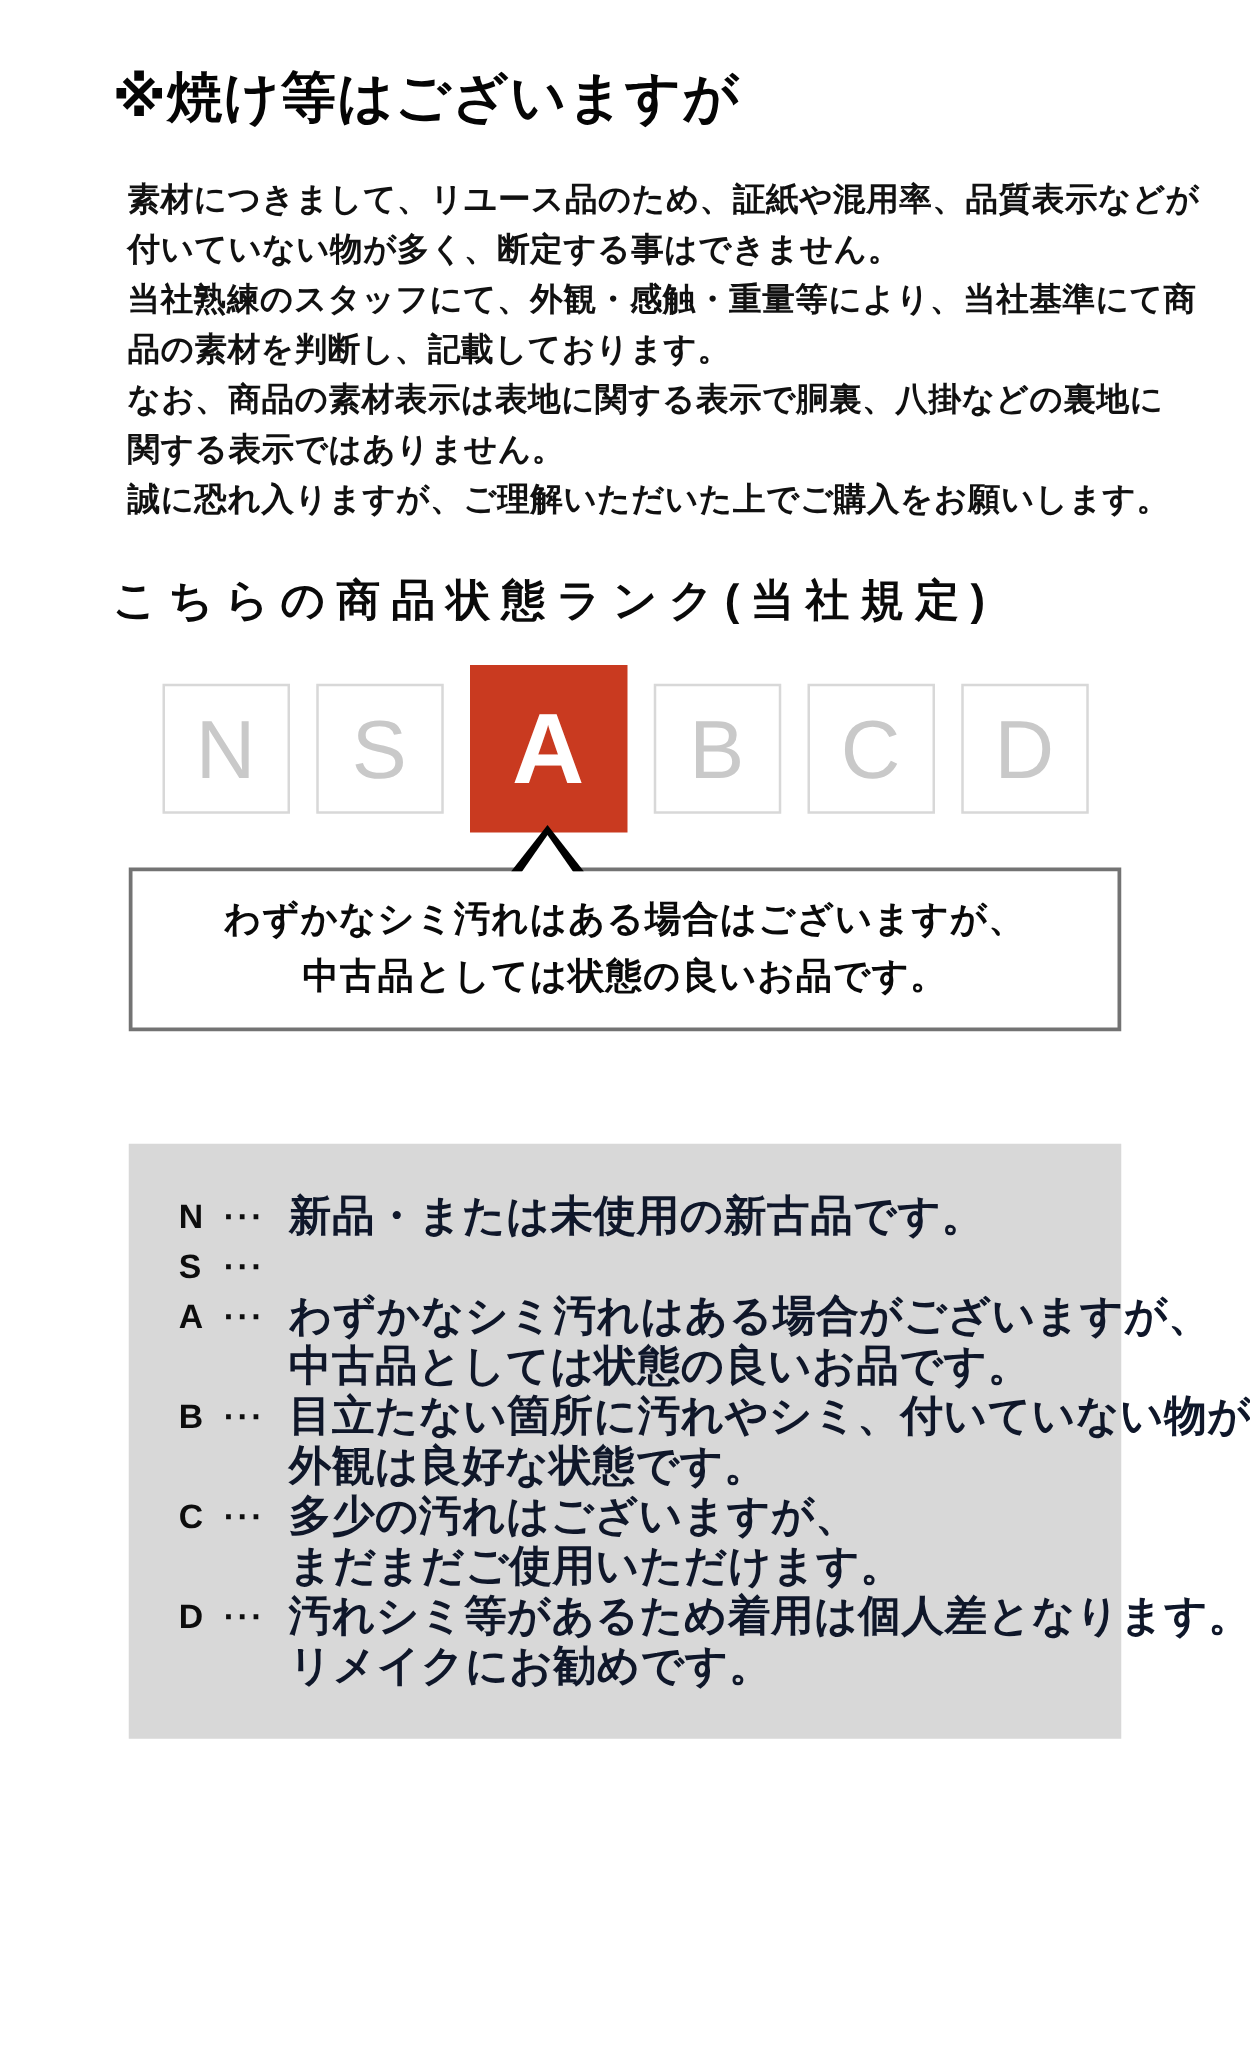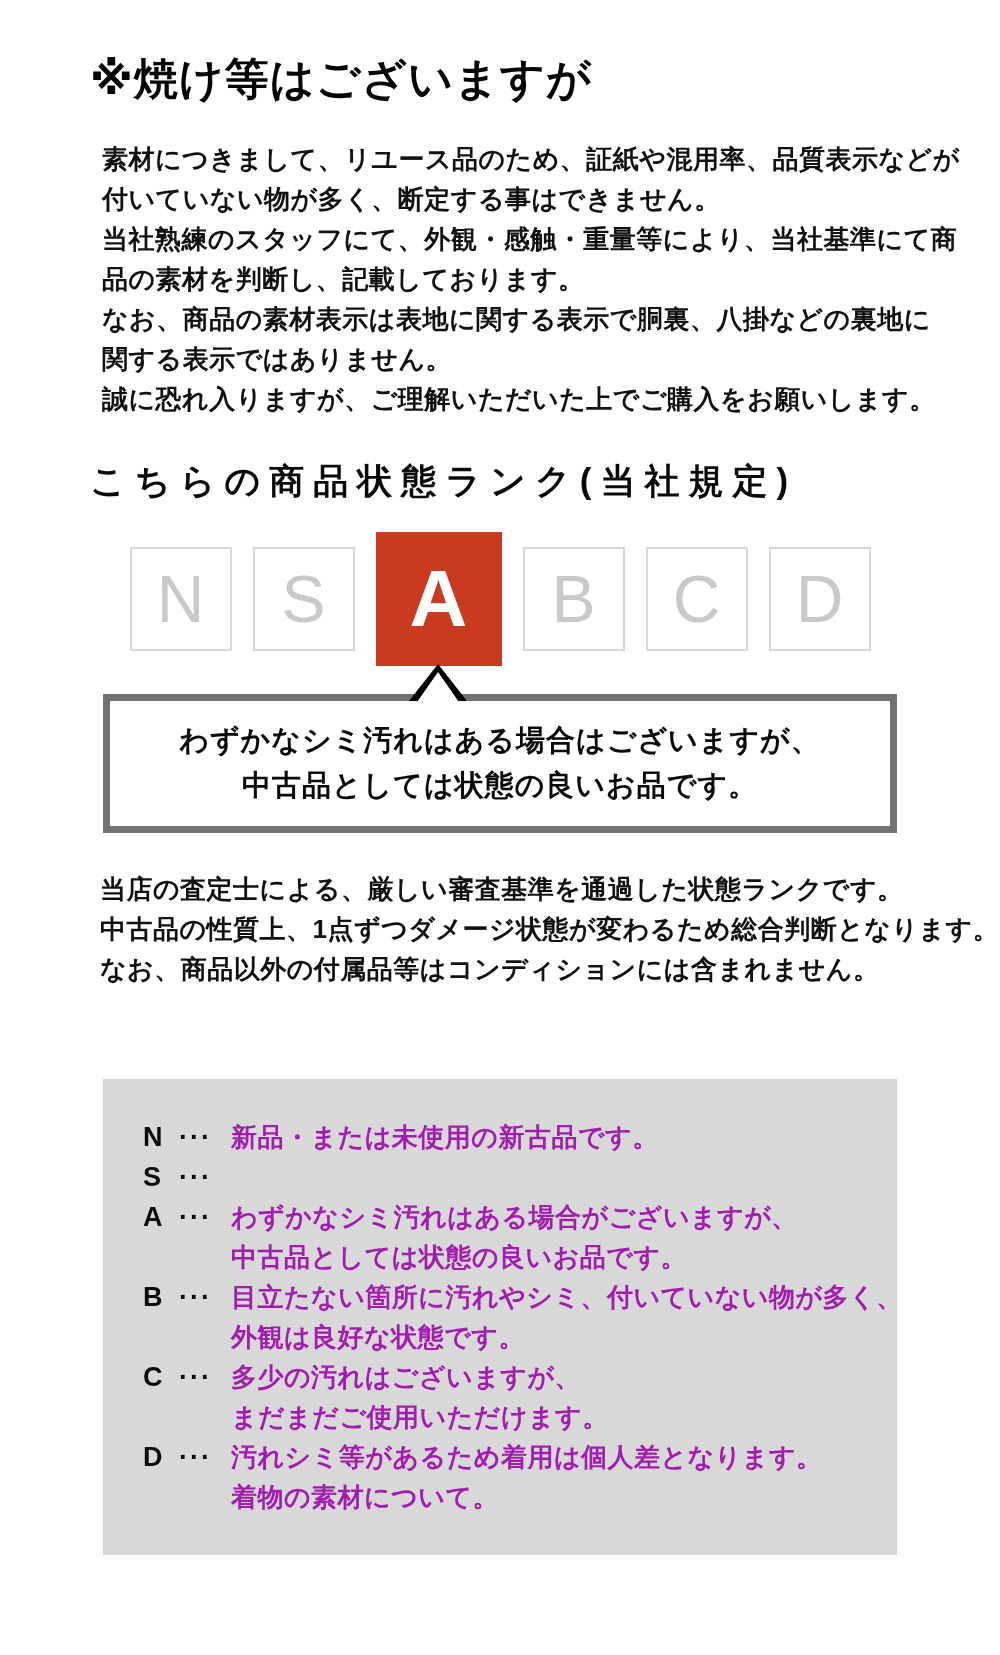--- a/index.html
+++ b/index.html
@@ -80,21 +80,21 @@
     color: #ffffff;
     font-size: 80px;
     font-weight: 700;
   }
   
   .callout {
     position: relative;
     width: 794px;
     box-sizing: border-box;
     margin: 28px auto 0;
-    border: 7px solid #737373;
+    border: 3px solid #737373;
     background: #ffffff;
     padding: 17px 10px 18px;
     text-align: center;
   }
   .callout-text {
     margin: 0;
     font-size: 29px;
     font-weight: bold;
     line-height: 45px;
     letter-spacing: 1px;
@@ -151,26 +151,26 @@
     color: #0d0d0d;
   }
   .legend-sep {
     font-size: 27px;
     font-weight: bold;
     line-height: 40px;
     letter-spacing: 2px;
     color: #0d0d0d;
   }
   .legend-text {
-    font-size: 26px;
+    font-size: 34px;
     font-weight: bold;
     line-height: 40px;
     letter-spacing: 0.5px;
     white-space: pre;
-    color: #a21caf;
+    color: #0f172a;
   }
 </style>
 </head>
 <body>
 
 <div class="container">
 
   <h1 class="page-title">※焼け等はございますが</h1>
 
   <p class="material-note">素材につきまして、リユース品のため、証紙や混用率、品質表示などが
@@ -204,23 +204,20 @@
     </div>
   </div>
 
   <div class="callout">
     <div class="notch-outer"></div>
     <div class="notch-inner"></div>
     <p class="callout-text">わずかなシミ汚れはある場合はございますが、
 中古品としては状態の良いお品です。</p>
   </div>
 
-  <p class="rank-note">当店の査定士による、厳しい審査基準を通過した状態ランクです。
-中古品の性質上、1点ずつダメージ状態が変わるため総合判断となります。
-なお、商品以外の付属品等はコンディションには含まれません。</p>
 
   <div class="legend">
     <div class="legend-row">
       <span class="legend-letter">N</span>
       <span class="legend-sep">···</span>
       <span class="legend-text">新品・または未使用の新古品です。</span>
     </div>
     <div class="legend-row">
       <span class="legend-letter">S</span>
       <span class="legend-sep">···</span>
@@ -240,17 +237,17 @@
     <div class="legend-row">
       <span class="legend-letter">C</span>
       <span class="legend-sep">···</span>
       <span class="legend-text">多少の汚れはございますが、
 まだまだご使用いただけます。</span>
     </div>
     <div class="legend-row">
       <span class="legend-letter">D</span>
       <span class="legend-sep">···</span>
       <span class="legend-text">汚れシミ等があるため着用は個人差となります。
-着物の素材について。</span>
+リメイクにお勧めです。</span>
     </div>
   </div>
 
 </div>
 
 </body></html>

